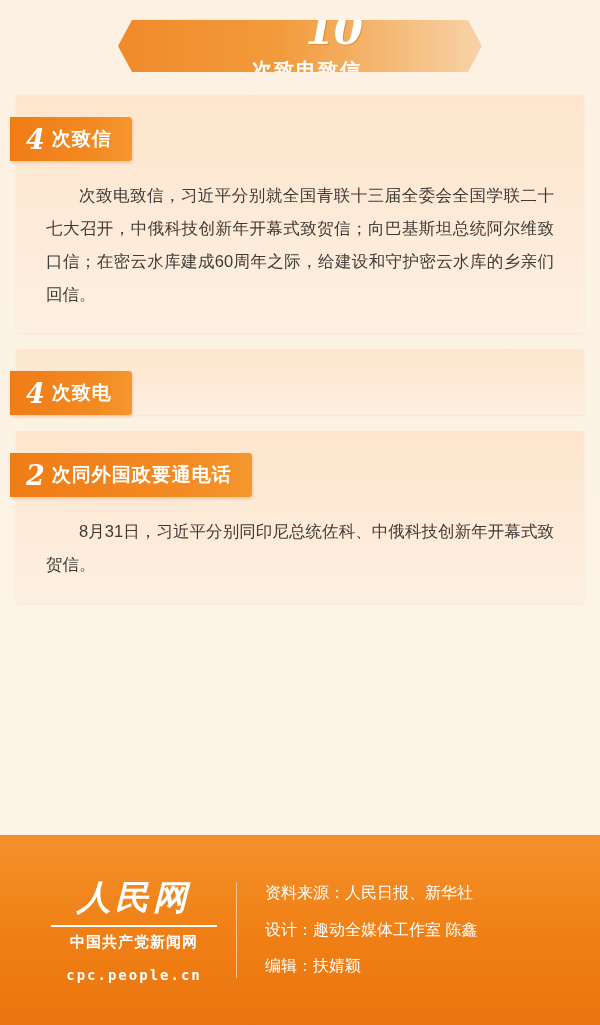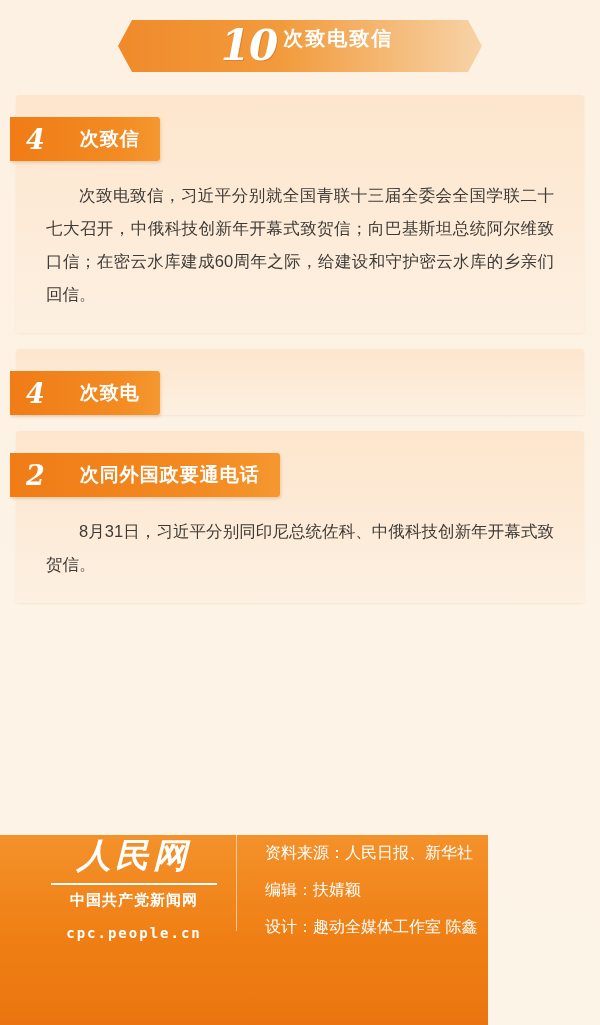--- a/index.html
+++ b/index.html
@@ -33,23 +33,24 @@
     width: 364px;
     height: 52px;
     background: linear-gradient(90deg, #f08a2b 0%, #f29b3c 45%, #f7d3a8 100%);
     display: flex;
     align-items: center;
     justify-content: center;
     clip-path: polygon(14px 0, 350px 0, 364px 26px, 350px 52px, 14px 52px, 0 26px);
   }
   .banner-inner {
     display: flex;
-    align-items: flex-start;
+    align-items: flex-end;
     gap: 6px;
     padding-left: 14px;
+    flex-direction: column;
   }
   .banner-num {
     font-family: "DejaVu Serif", serif;
     font-size: 42px;
     font-weight: bold;
     font-style: italic;
     color: #fff;
     letter-spacing: -1px;
     line-height: 1;
     text-shadow: 1px 1px 0 rgba(190,90,10,0.35);
@@ -93,41 +94,40 @@
     font-size: 27px;
     font-weight: bold;
     font-style: italic;
     line-height: 1;
     color: #ffffff;
   }
   .tag-label {
     font-size: 19px;
     font-weight: bold;
     letter-spacing: 1px;
-    margin-left: 28px;
   }
   .card-body {
     margin: 40px 30px 0 30px;
     font-size: 16.5px;
     line-height: 2.0;
     color: #3d3a36;
     text-indent: 2em;
     text-align: justify;
   }
 
   
   .footer {
     position: absolute;
     left: 0;
     bottom: 0;
-    width: 488px;
+    width: 600px;
     height: 190px;
     background: linear-gradient(180deg, #f4912a 0%, #ef7f14 55%, #ea7510 100%);
     display: flex;
-    align-items: flex-start;
+    align-items: center;
   }
   .footer-logo {
     width: 232px;
     padding-left: 36px;
     box-sizing: border-box;
     color: #fff;
     text-align: center;
   }
   .logo-main {
     font-family: "DejaVu Serif", serif;
@@ -211,18 +211,18 @@
   <div class="footer">
     <div class="footer-logo">
       <div class="logo-main">人民网</div>
       <div class="logo-divider"></div>
       <div class="logo-sub">中国共产党新闻网</div>
       <div class="logo-url">cpc.people.cn</div>
     </div>
     <div class="footer-sep"></div>
     <div class="footer-meta">
       <div class="meta-row">资料来源：人民日报、新华社</div>
+      <div class="meta-row">设计：趣动全媒体工作室 陈鑫</div>
       <div class="meta-row">编辑：扶婧颖</div>
-      <div class="meta-row">设计：趣动全媒体工作室 陈鑫</div>
     </div>
   </div>
 
 </div>
 
 </body></html>

